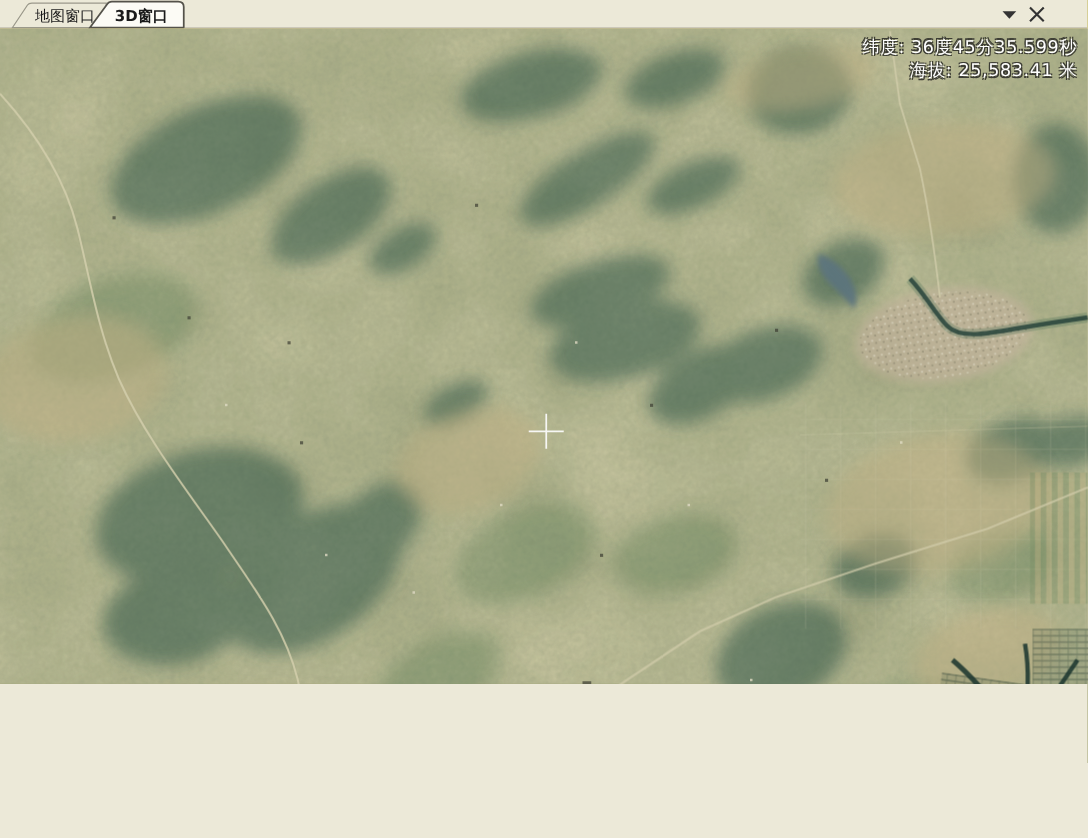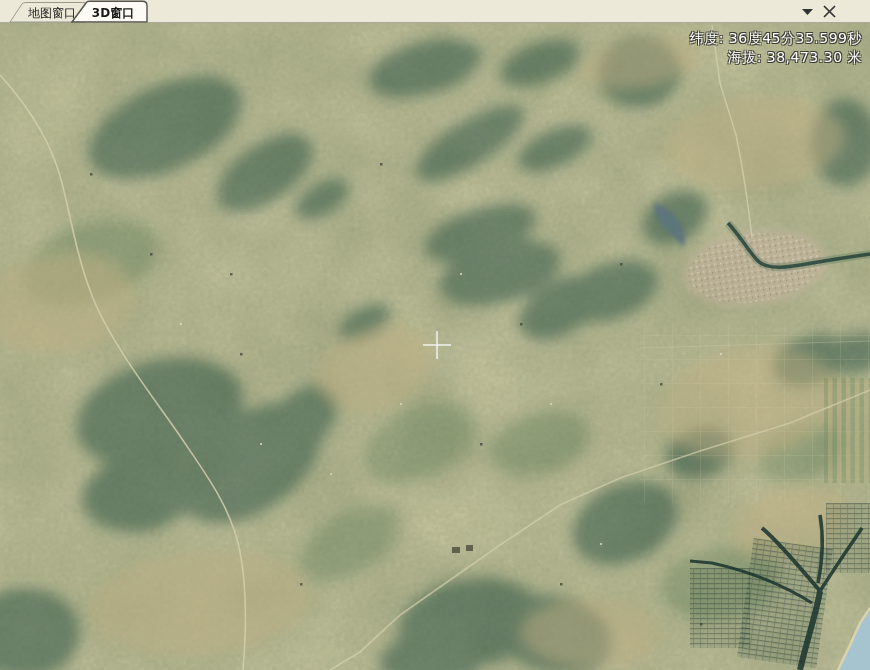--- a/index.html
+++ b/index.html
@@ -8,21 +8,21 @@
     background:#ece9d8;
     font-family:"Liberation Sans","DejaVu Sans",sans-serif;
     position:relative;
   }
   .app{width:870px;height:670px;position:relative;}
   .tabbar{width:870px;height:23px;position:relative;background:#fde047;}
   .tabbar svg{display:block;}
   .tab-label{font-size:12px;fill:#1a1a1a;font-family:"DejaVu Sans","Liberation Sans",sans-serif;}
   .tab-label.active{font-weight:bold;}
   .map-area{
-    width:870px;height:647px;position:relative;overflow:hidden;
+    width:870px;height:524px;position:relative;overflow:hidden;
     background:#9ea070;
   }
   .map-area svg{display:block;position:absolute;left:0;top:0;}
   .coords{
     position:absolute;top:6px;right:8px;
     text-align:right;
     color:#ffffff;
     font-size:14px;line-height:19px;letter-spacing:0.5px;
     font-family:"DejaVu Sans","Liberation Sans",sans-serif;
     text-shadow:1px 1px 0 #3c3c34,-1px -1px 0 #3c3c34,1px -1px 0 #3c3c34,-1px 1px 0 #3c3c34;
@@ -234,16 +234,16 @@
       <rect x="0" y="0" width="870" height="647" fill="#7d8560" opacity="0.05"></rect>
 
       <g stroke="#fafafa" stroke-width="1.4" opacity="0.95">
         <line x1="423" y1="322" x2="451" y2="322"></line>
         <line x1="437" y1="308" x2="437" y2="336"></line>
       </g>
     </svg>
 
     <div class="coords">
       <div>纬度: 36度45分35.599秒</div>
-      <div>海拔: 38,473.30 米</div>
+      <div>海拔: 25,583.41 米</div>
     </div>
   </div>
 </div>
 
 </body></html>

